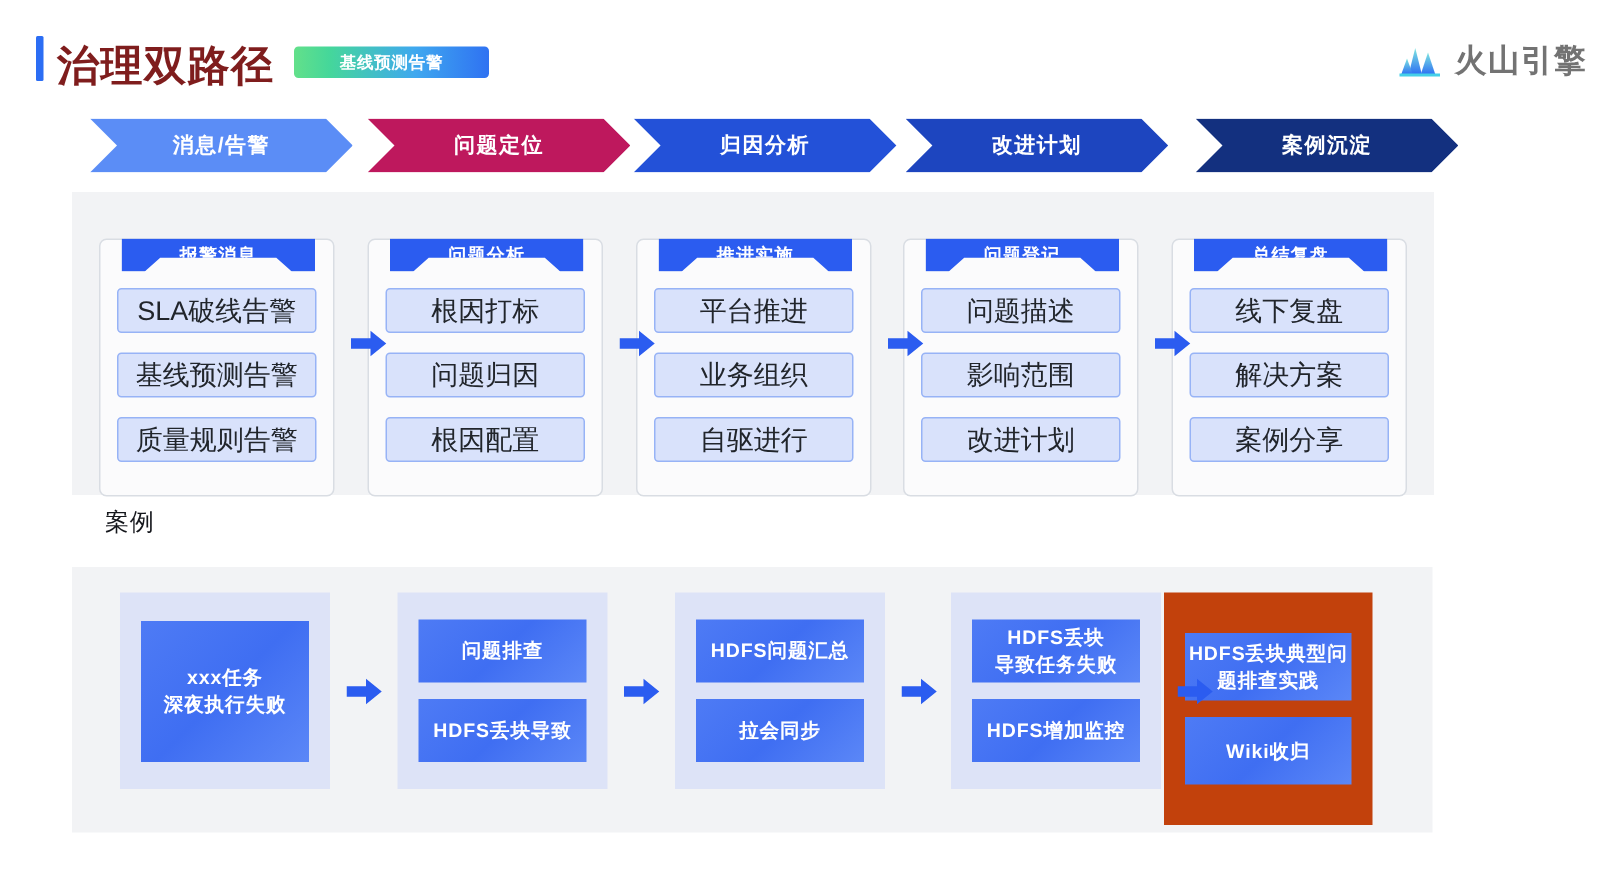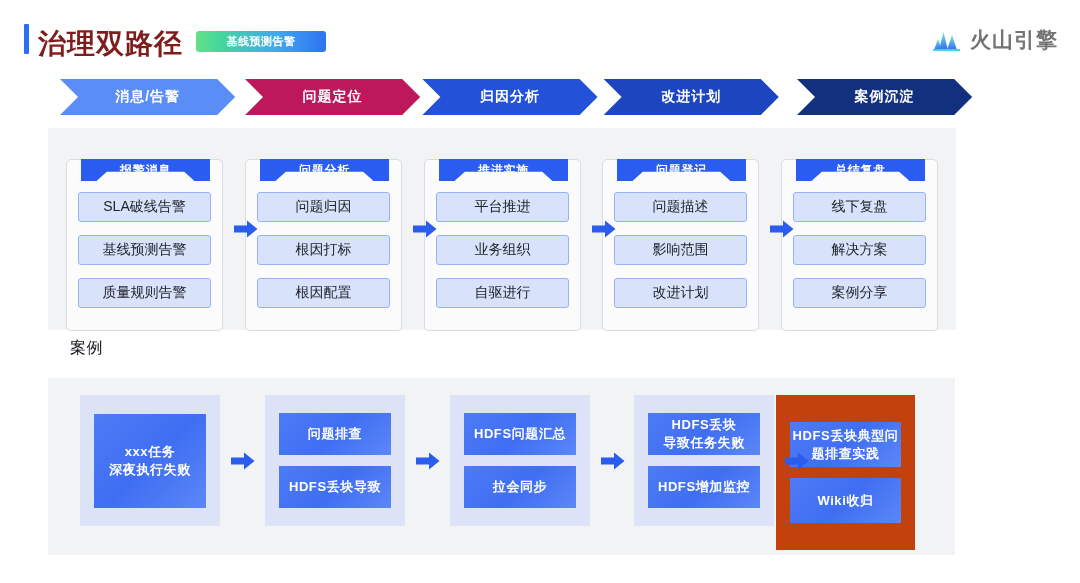--- a/index.html
+++ b/index.html
@@ -84,21 +84,21 @@
   .card-items{
     position:absolute;left:11px;top:32px;right:11px;
     display:flex;flex-direction:column;gap:13px;
   }
   .card-item{
     height:28px;
     background:#d9e2fb;
     border:1px solid #97b3f6;
     border-radius:3px;
     display:flex;align-items:center;justify-content:center;
-    font-size:14px;color:#21252b;
+    font-size:18px;color:#21252b;
   }
 
   
   .arrow{
     position:absolute;width:24px;height:18px;
   }
   .arrow svg{display:block;width:24px;height:18px;}
 
   
   .case-group{
@@ -168,22 +168,22 @@
       <div class="card-header">报警消息</div>
       <div class="card-items">
         <div class="card-item">SLA破线告警</div>
         <div class="card-item">基线预测告警</div>
         <div class="card-item">质量规则告警</div>
       </div>
     </div>
     <div class="card" style="left: 245px;">
       <div class="card-header">问题分析</div>
       <div class="card-items">
+        <div class="card-item">根因打标</div>
         <div class="card-item">问题归因</div>
-        <div class="card-item">根因打标</div>
         <div class="card-item">根因配置</div>
       </div>
     </div>
     <div class="card" style="left: 424px;">
       <div class="card-header">推进实施</div>
       <div class="card-items">
         <div class="card-item">平台推进</div>
         <div class="card-item">业务组织</div>
         <div class="card-item">自驱进行</div>
       </div>

